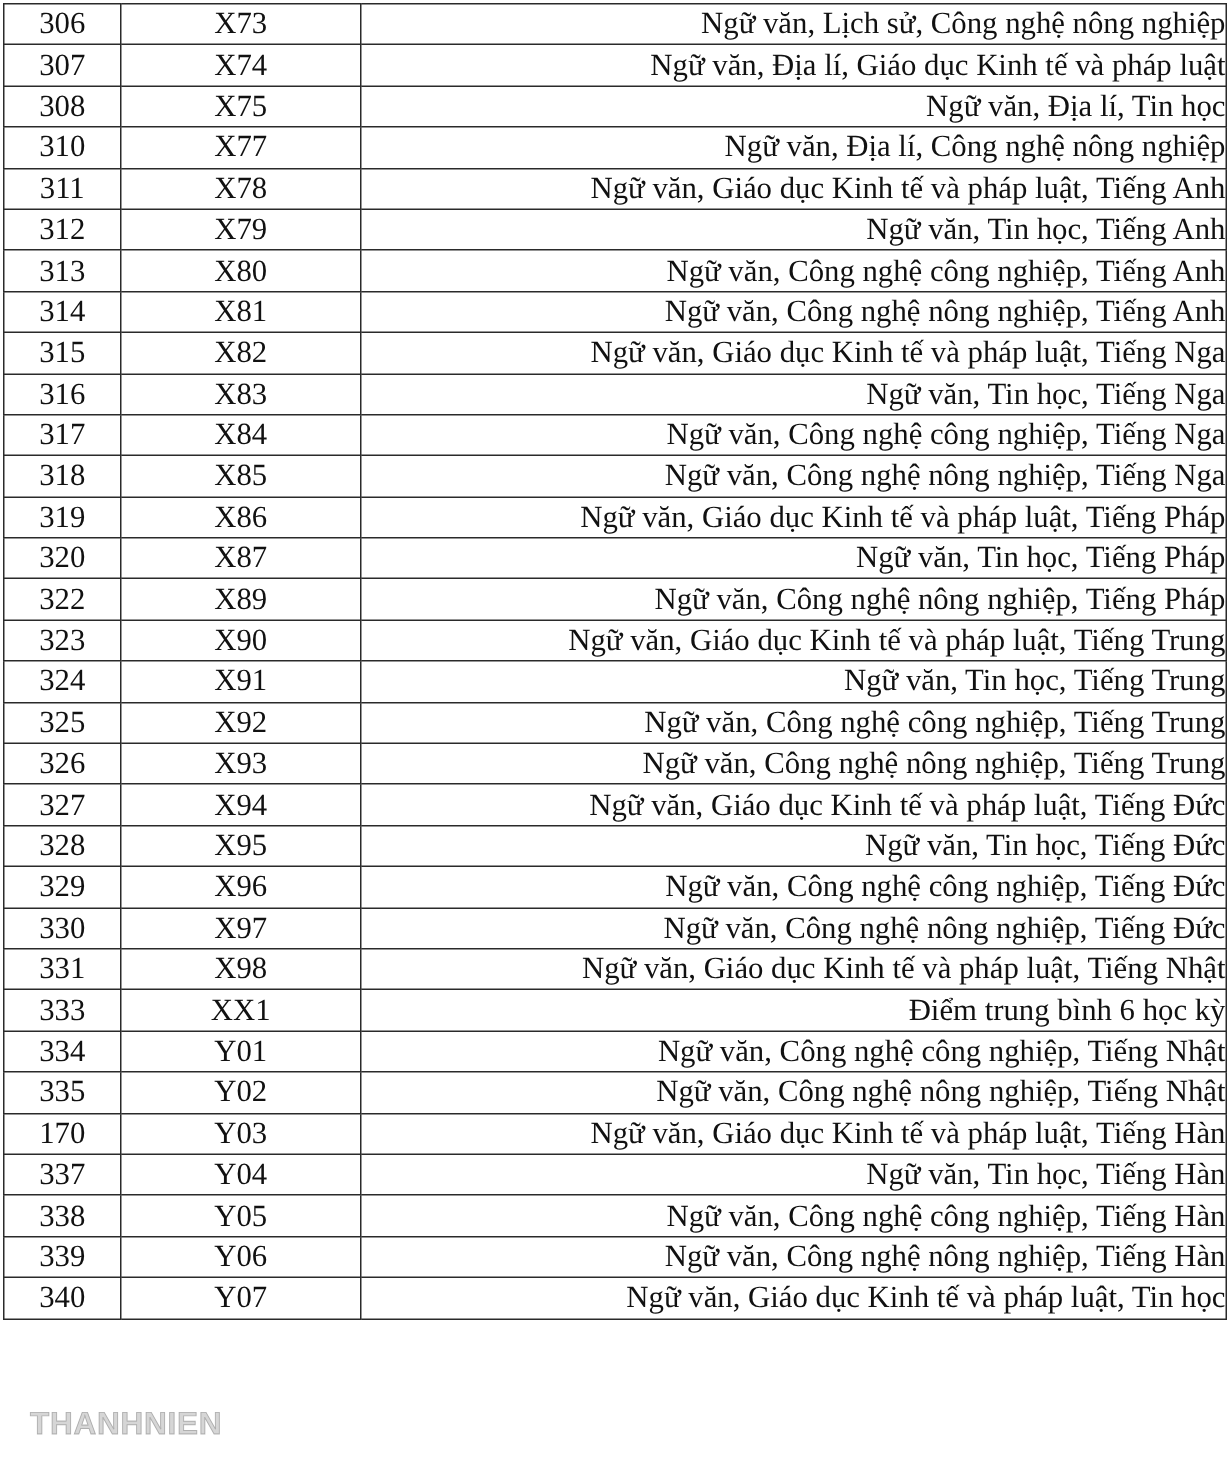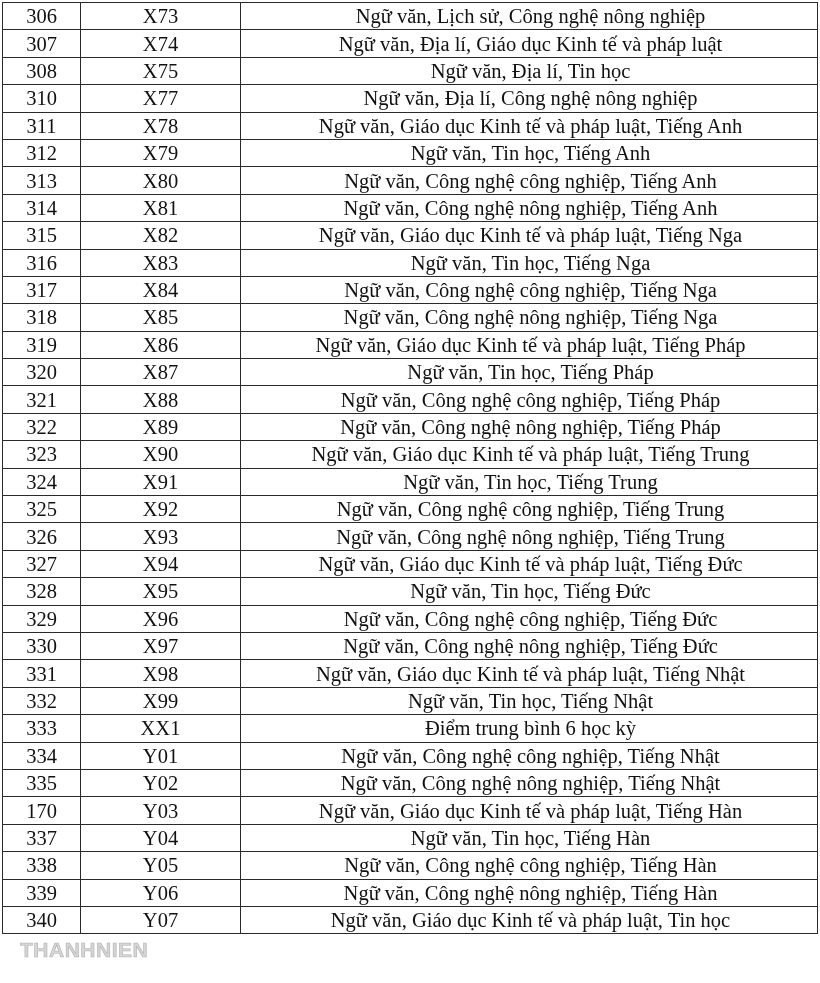--- a/index.html
+++ b/index.html
@@ -28,21 +28,21 @@
       height: 26.4px;
       padding: 0;
       font-size: 20.5px;
       line-height: 26px;
       white-space: nowrap;
       overflow: hidden;
       vertical-align: middle;
     }
     .col-stt { width: 77px; text-align: center; }
     .col-code { width: 159px; text-align: center; }
-    .col-subj { text-align: center; padding-left: 3px !important; }
+    .col-subj { text-align: right; padding-left: 3px !important; }
     .watermark {
       position: absolute;
       left: 20px;
       top: 938px;
       font-family: "Liberation Sans", "DejaVu Sans", sans-serif;
       font-weight: bold;
       font-size: 21px;
       letter-spacing: 0.5px;
       color: rgba(200, 200, 200, 0.75);
       -webkit-text-stroke: 0.6px rgba(120,120,120,0.5);
@@ -118,25 +118,20 @@
         <td class="col-stt">319</td>
         <td class="col-code">X86</td>
         <td class="col-subj">Ngữ văn, Giáo dục Kinh tế và pháp luật, Tiếng Pháp</td>
       </tr>
       <tr>
         <td class="col-stt">320</td>
         <td class="col-code">X87</td>
         <td class="col-subj">Ngữ văn, Tin học, Tiếng Pháp</td>
       </tr>
       <tr>
-        <td class="col-stt">321</td>
-        <td class="col-code">X88</td>
-        <td class="col-subj">Ngữ văn, Công nghệ công nghiệp, Tiếng Pháp</td>
-      </tr>
-      <tr>
         <td class="col-stt">322</td>
         <td class="col-code">X89</td>
         <td class="col-subj">Ngữ văn, Công nghệ nông nghiệp, Tiếng Pháp</td>
       </tr>
       <tr>
         <td class="col-stt">323</td>
         <td class="col-code">X90</td>
         <td class="col-subj">Ngữ văn, Giáo dục Kinh tế và pháp luật, Tiếng Trung</td>
       </tr>
       <tr>
@@ -171,25 +166,20 @@
       </tr>
       <tr>
         <td class="col-stt">330</td>
         <td class="col-code">X97</td>
         <td class="col-subj">Ngữ văn, Công nghệ nông nghiệp, Tiếng Đức</td>
       </tr>
       <tr>
         <td class="col-stt">331</td>
         <td class="col-code">X98</td>
         <td class="col-subj">Ngữ văn, Giáo dục Kinh tế và pháp luật, Tiếng Nhật</td>
-      </tr>
-      <tr>
-        <td class="col-stt">332</td>
-        <td class="col-code">X99</td>
-        <td class="col-subj">Ngữ văn, Tin học, Tiếng Nhật</td>
       </tr>
       <tr>
         <td class="col-stt">333</td>
         <td class="col-code">XX1</td>
         <td class="col-subj">Điểm trung bình 6 học kỳ</td>
       </tr>
       <tr>
         <td class="col-stt">334</td>
         <td class="col-code">Y01</td>
         <td class="col-subj">Ngữ văn, Công nghệ công nghiệp, Tiếng Nhật</td>

